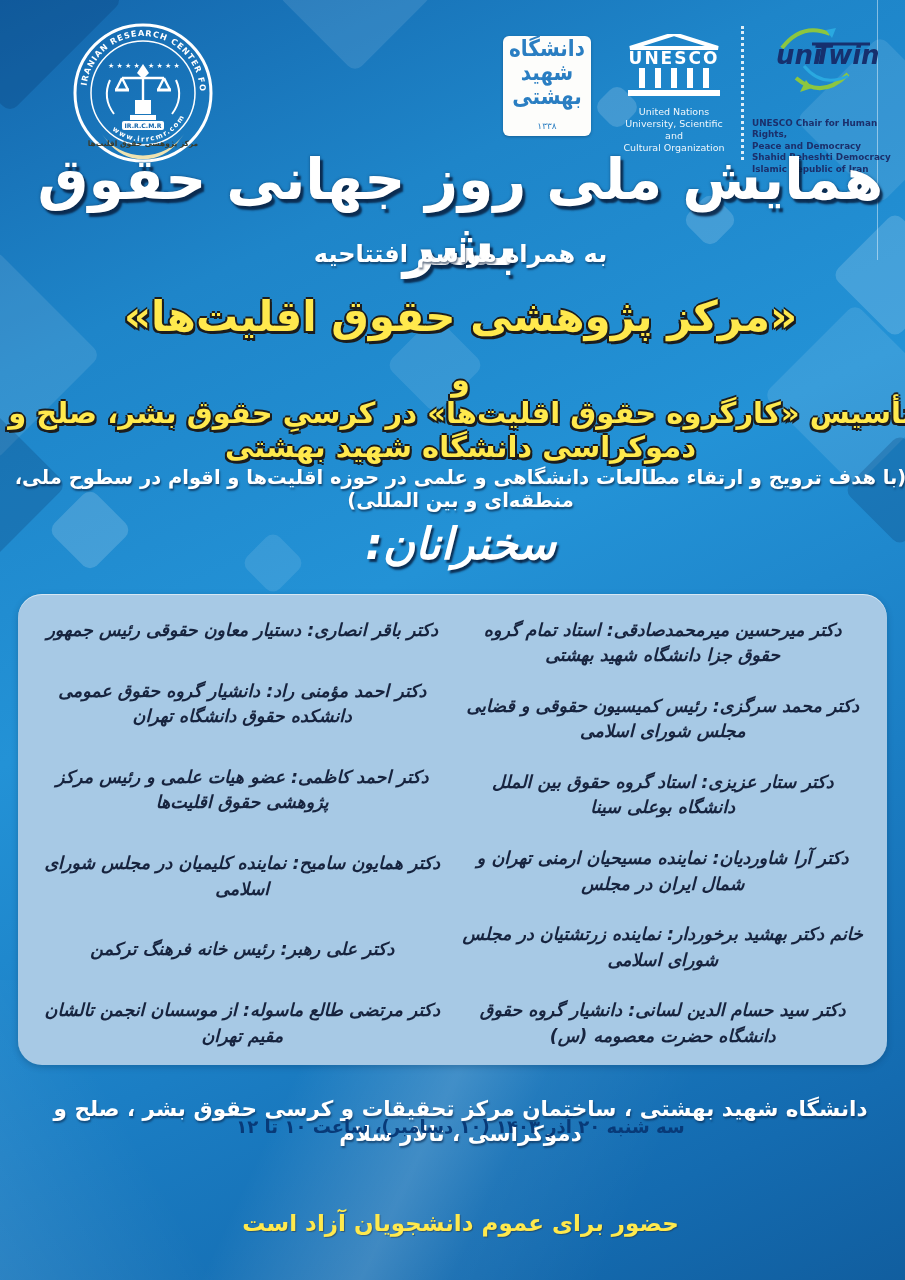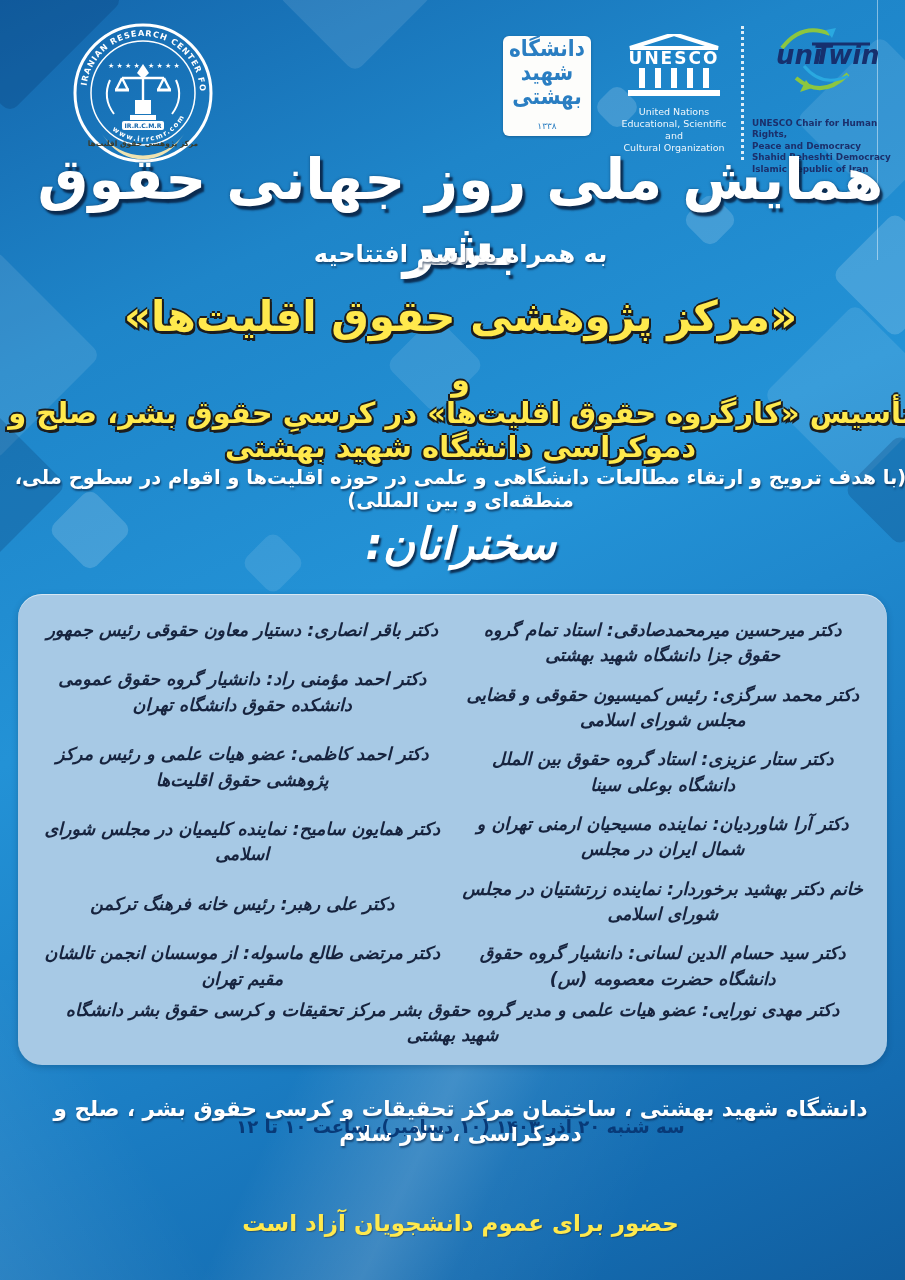--- a/index.html
+++ b/index.html
@@ -137,21 +137,21 @@
           <line x1="20" y1="34" x2="20" y2="54"></line>
             <line x1="36" y1="34" x2="36" y2="54"></line>
           <line x1="52" y1="34" x2="52" y2="54"></line>
             <line x1="68" y1="34" x2="68" y2="54"></line>
           <line x1="84" y1="34" x2="84" y2="54"></line>
         </g>
         <rect x="6" y="56" width="92" height="6" fill="#ffffff"></rect>
       </svg>
       <div class="caption">
         <div>United Nations</div>
-        <div>Educational, Scientific and</div>
+        <div>University, Scientific and</div>
         <div>Cultural Organization</div>
       </div>
     </div>
 
     <div class="dotsep"></div>
 
     <div class="unitwin">
       <svg width="140" height="78" viewBox="0 0 140 78">
         <path d="M30 26 q20 -26 48 -14" stroke="#8cc63f" stroke-width="4" fill="none"></path>
         <path d="M74 8 l10 -2 -4 10 z" fill="#2aa9e0"></path>
@@ -193,20 +193,19 @@
       </div>
       <div class="col">
         <div class="spk">دکتر باقر انصاری: دستیار معاون حقوقی رئیس جمهور</div>
         <div class="spk">دکتر احمد مؤمنی راد: دانشیار گروه حقوق عمومی دانشکده حقوق دانشگاه تهران</div>
         <div class="spk">دکتر احمد کاظمی: عضو هیات علمی و رئیس مرکز پژوهشی حقوق اقلیت‌ها</div>
         <div class="spk">دکتر همایون سامیح: نماینده کلیمیان در مجلس شورای اسلامی</div>
         <div class="spk">دکتر علی رهبر: رئیس خانه فرهنگ ترکمن</div>
         <div class="spk">دکتر مرتضی طالع ماسوله: از موسسان انجمن تالشان مقیم تهران</div>
       </div>
     </div>
-    <div class="panel-foot">دکتر مهدی نورایی: عضو هیات علمی و مدیر گروه حقوق بشر مرکز تحقیقات و کرسی حقوق بشر دانشگاه شهید بهشتی</div>
   </div>
 
   <div class="tblock venue">دانشگاه شهید بهشتی ، ساختمان مرکز تحقیقات و کرسی حقوق بشر ، صلح و دموکراسی ، تالار سلام</div>
   <div class="tblock datetime">سه شنبه ۲۰ آذر ۱۴۰۳ (۱۰ دسامبر)، ساعت ۱۰ تا ۱۲</div>
   <div class="tblock admission">حضور برای عموم دانشجویان آزاد است</div>
 
 </div>
 
 </body></html>

